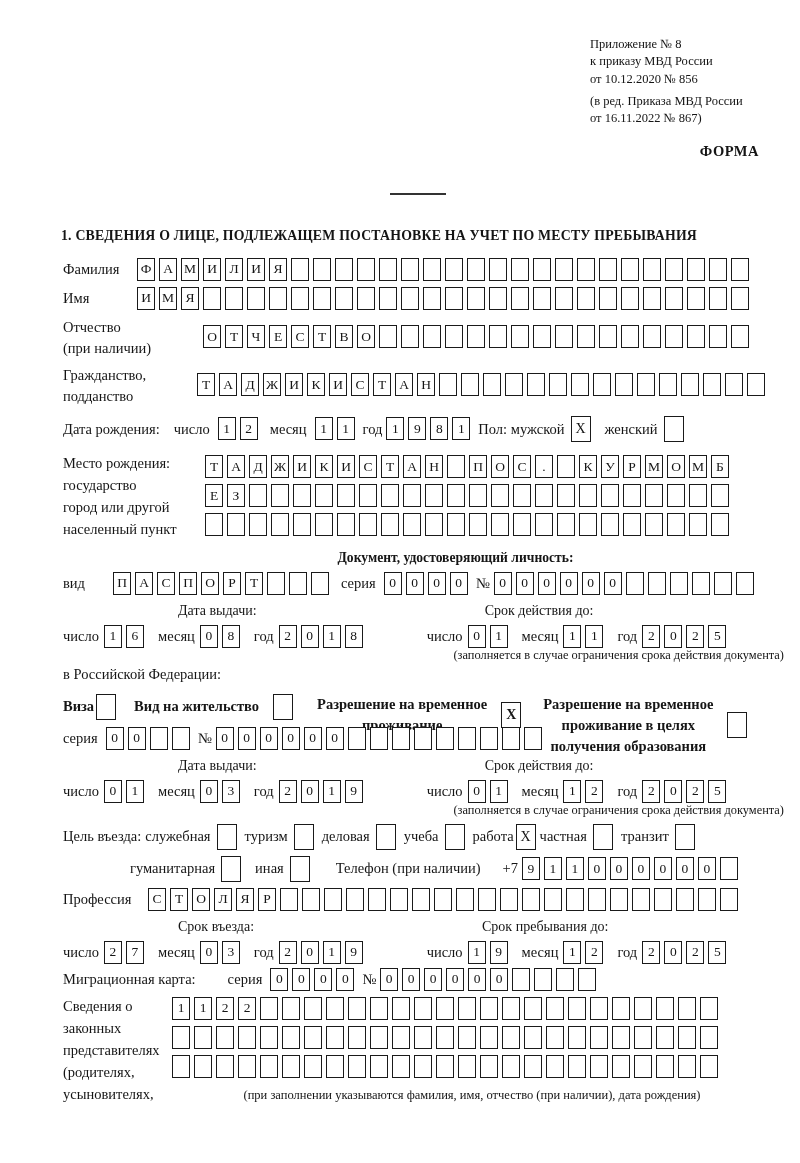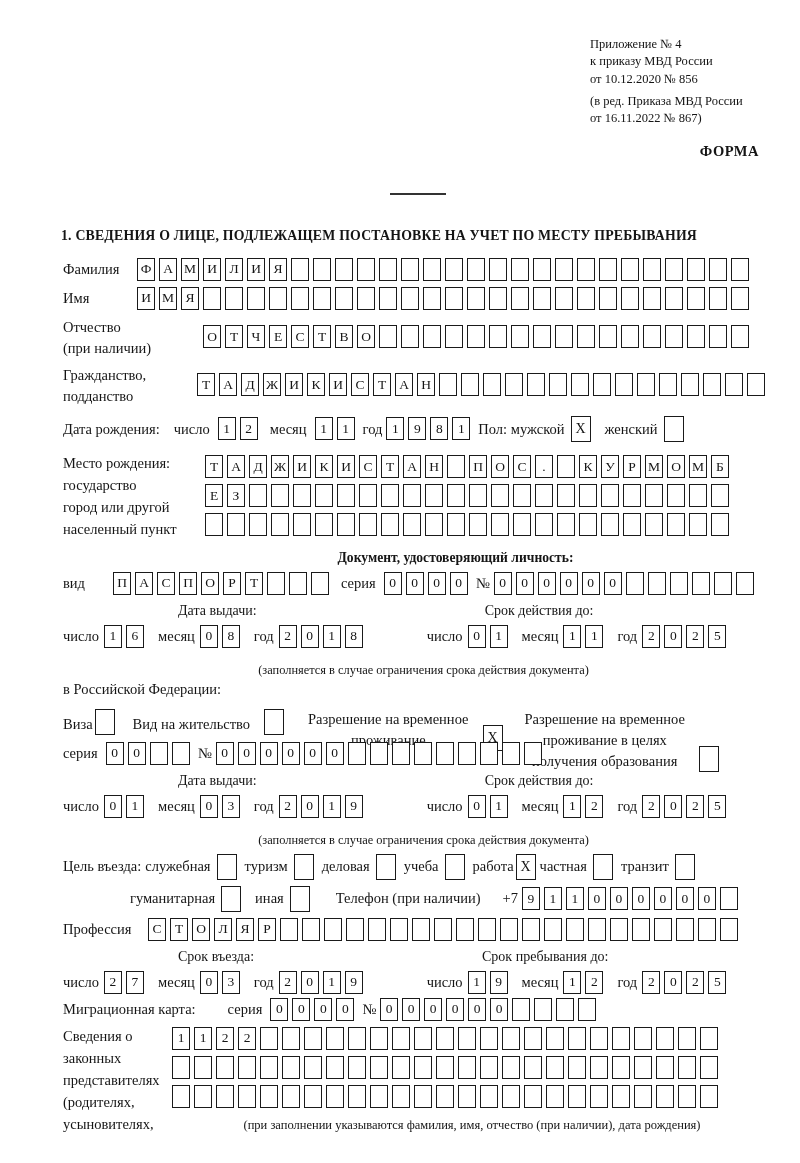--- a/index.html
+++ b/index.html
@@ -40,36 +40,36 @@
 
   .doc-heading{font-weight:bold;font-size:13.6px;text-align:center;padding-left:56px;margin-top:10px;}
 
   .dtitles{display:flex;font-size:14px;margin-top:8px;}
   .dt1{margin-left:115px;}
   .dt2{margin-left:228px;}
   .dgroup{display:inline-flex;align-items:center;}
   .dgroup .flabel{margin-right:5px;}
   .dgroup .glab{margin-left:10px;margin-right:5px;font-size:14.5px;}
   .gap60{margin-left:60px;}
-  .note-right{font-size:12.4px;text-align:center;padding-right:8px;margin-top:15px;}
+  .note-right{font-size:12.4px;text-align:right;padding-right:8px;margin-top:0;}
   .plain{font-size:14.5px;line-height:1.6;}
 
-  .opt{display:inline-flex;align-items:flex-end;}
+  .opt{display:inline-flex;align-items:center;font-weight:bold;}
   .optlabel{font-size:14.5px;text-align:center;line-height:21px;}
   .opts{margin-top:8px;display:flex;align-items:flex-start;}
   .purpose-word{font-size:14.5px;}
   .rep-note{font-size:12.5px;margin-top:4px;text-align:center;width:600px;white-space:normal;}
 </style>
 </head>
 <body>
 
 <div class="page">
 
   <div class="annex">
-    <div>Приложение № 4</div>
+    <div>Приложение № 8</div>
     <div>к приказу МВД России</div>
     <div>от 10.12.2020 № 856</div>
     <div class="ed">(в ред. Приказа МВД России</div>
     <div>от 16.11.2022 № 867)</div>
   </div>
 
   <div class="forma">ФОРМА</div>
 
   <div class="title">
     <div><span class="title-underline"></span></div>

